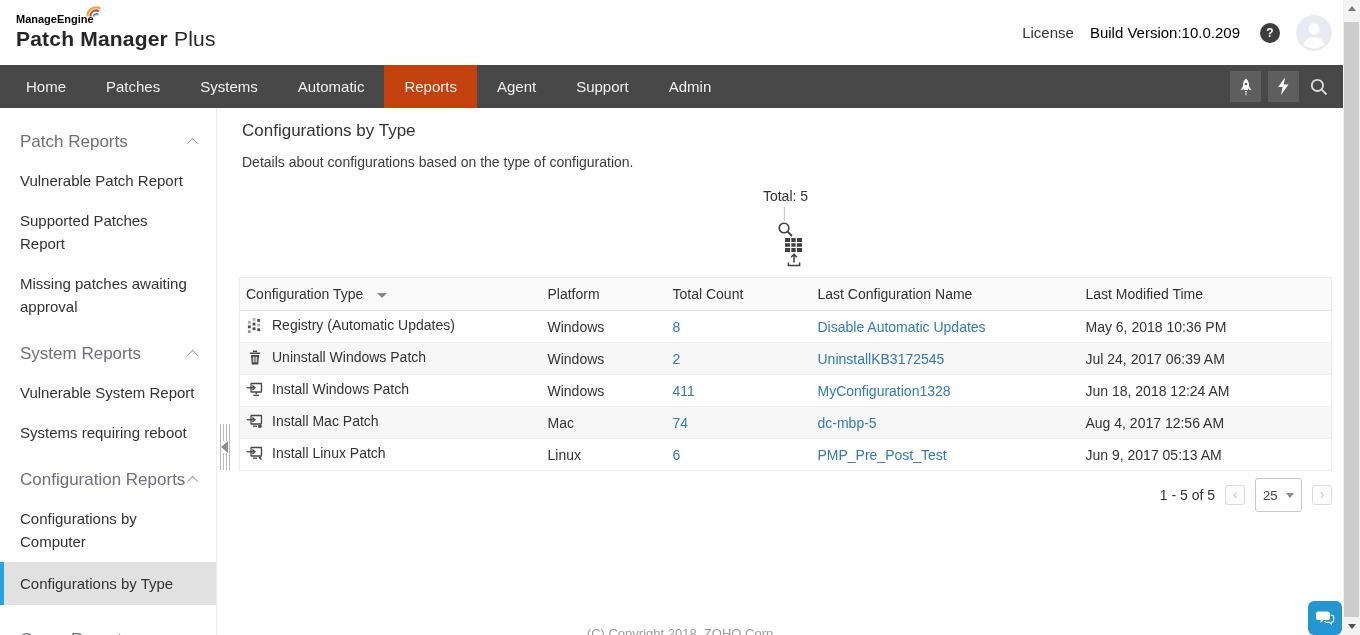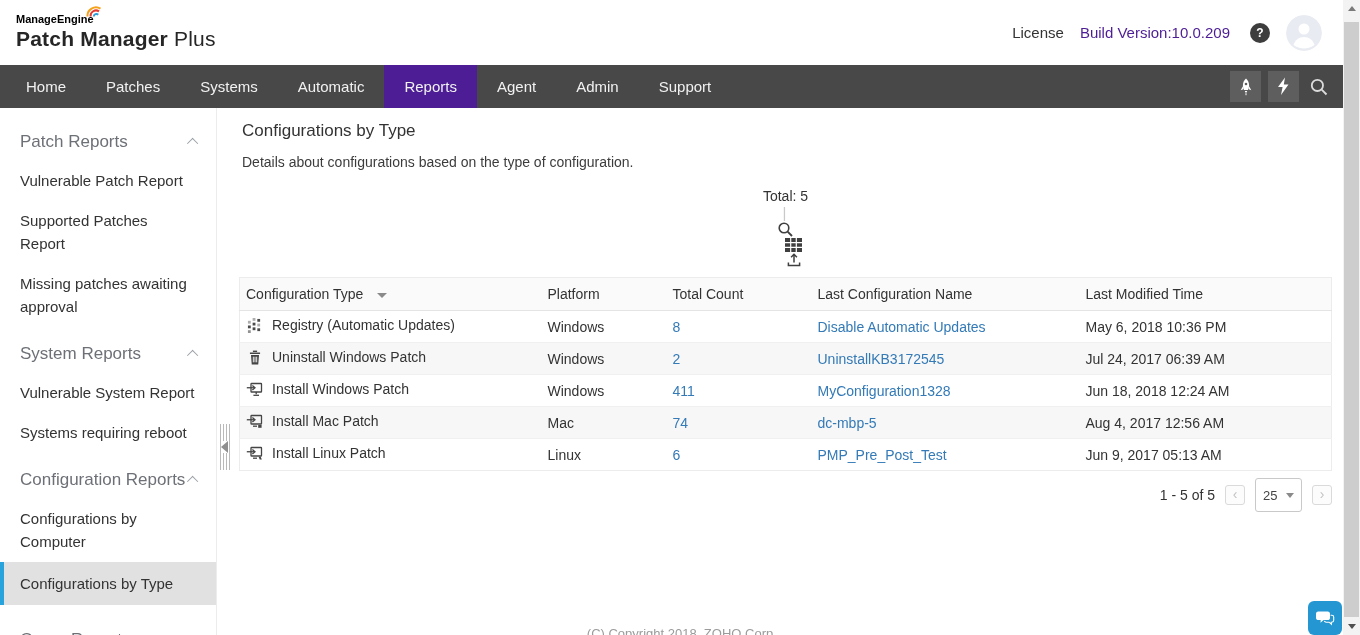--- a/index.html
+++ b/index.html
@@ -10,32 +10,32 @@
     overflow:hidden; position:relative;
   }
 
   
   .topbar { height:65px; background:#fff; position:relative; }
   .logo { position:absolute; left:16px; top:9px; line-height:1.15; }
   .brand { font-size:11px; font-weight:700; color:#000000; position:relative; display:inline-block; }
   .brand .swoosh { position:absolute; right:-10px; top:-7px; }
   .product { font-size:21px; font-weight:700; color:#262626; letter-spacing:.2px; }
   .product .lite { font-weight:400; }
-  .topbar-right { position:absolute; right:38px; top:0; height:65px; display:flex; align-items:center; }
+  .topbar-right { position:absolute; right:28px; top:0; height:65px; display:flex; align-items:center; }
   .license { font-size:15px; color:#333; cursor:pointer; margin-right:16px; }
-  .build { font-size:15px; color:#4c1d95; margin-right:20px; }
+  .build { font-size:15px; color:#000000; margin-right:20px; }
   .help-btn { width:20px; height:20px; border-radius:50%; background:#3d3d3d; color:#fff;
     font-size:12px; font-weight:700; display:flex; align-items:center; justify-content:center;
     margin-right:16px; cursor:pointer; }
   .avatar { width:36px; height:36px; border-radius:50%; overflow:hidden; cursor:pointer; }
 
   
   .navbar { height:43px; background:#484848; margin-right:17px; display:flex; align-items:stretch; padding-left:6px; }
   .nav-item { display:flex; align-items:center; padding:0 20px; color:#f1f1f1; font-size:15px; cursor:pointer; }
-  .nav-item.active { background:#4c1d95; }
+  .nav-item.active { background:#c2410c; }
   .nav-right { margin-left:auto; display:flex; align-items:center; padding-right:6px; }
   .icon-box { width:31px; height:31px; background:#5e5e5e; display:flex; align-items:center; justify-content:center;
     margin-left:7px; cursor:pointer; }
   .nav-search { margin:0 8px 0 10px; cursor:pointer; display:flex; align-items:center; }
 
   
   .layout { display:flex; height:527px; position:relative; }
   .sidebar { width:217px; background:#fff; border-right:1px solid #ececec; padding-top:24px; position:relative; flex:none; }
   .side-head { margin:26px 18px 0 20px; font-size:17px; color:#6d7076; display:flex; align-items:center; cursor:pointer; }
   .side-head:first-child { margin-top:0; }
@@ -132,22 +132,22 @@
   </div>
 </div>
 
 <div class="navbar">
   <div class="nav-item">Home</div>
   <div class="nav-item">Patches</div>
   <div class="nav-item">Systems</div>
   <div class="nav-item">Automatic</div>
   <div class="nav-item active">Reports</div>
   <div class="nav-item">Agent</div>
+  <div class="nav-item">Support</div>
   <div class="nav-item">Admin</div>
-  <div class="nav-item">Support</div>
   <div class="nav-right">
     <span class="icon-box">
       <svg width="20" height="20" viewBox="0 0 20 20" fill="#fff">
         <path d="M10 1.5c2 1.7 3.1 4.2 3.1 6.9 0 1.6-.4 3.2-1.2 4.6H8.1C7.3 11.6 6.9 10 6.9 8.4c0-2.7 1.1-5.2 3.1-6.9z"></path>
         <circle cx="10" cy="7" r="1.3" fill="#5e5e5e"></circle>
         <path d="M6.9 9.2 4.7 13.2l2.7-.9z"></path>
         <path d="M13.1 9.2l2.2 4-2.7-.9z"></path>
         <path d="M8.8 13.9h2.4l-.5 1.7h-1.4z"></path>
         <rect x="9.5" y="16.2" width="1" height="2"></rect>
       </svg>

